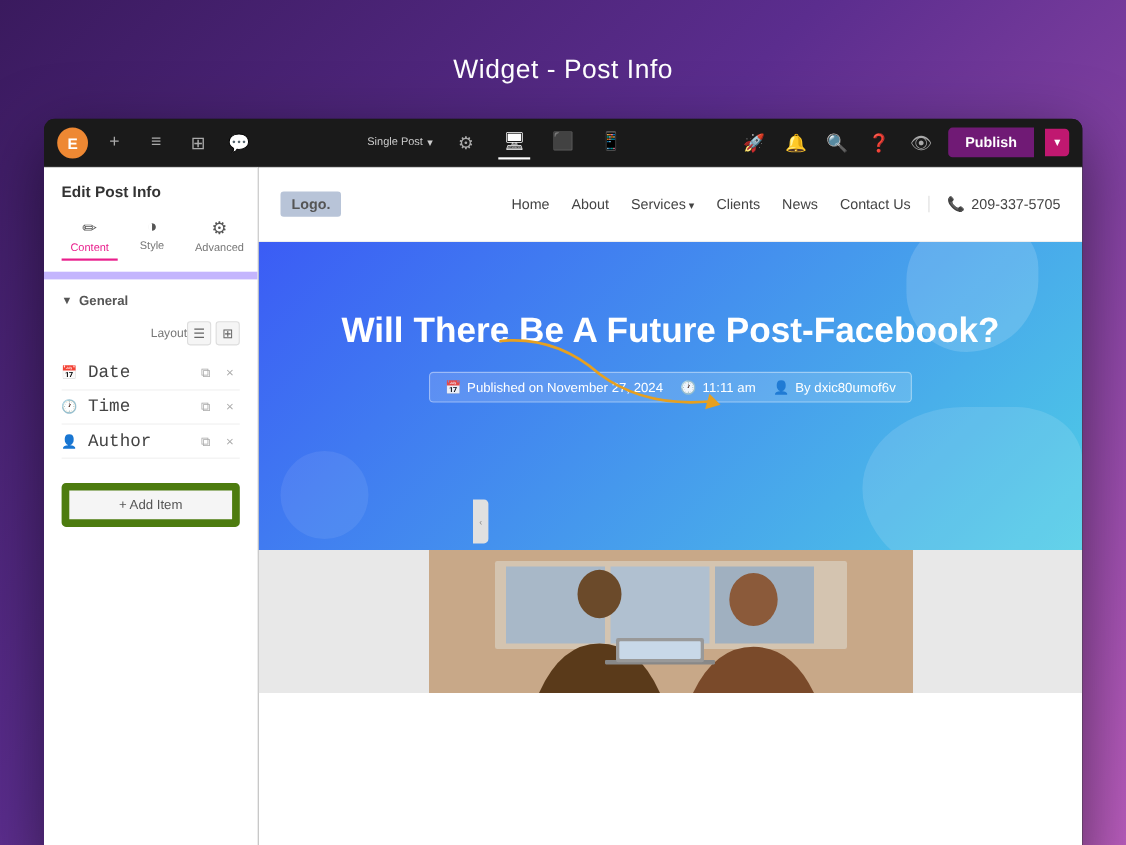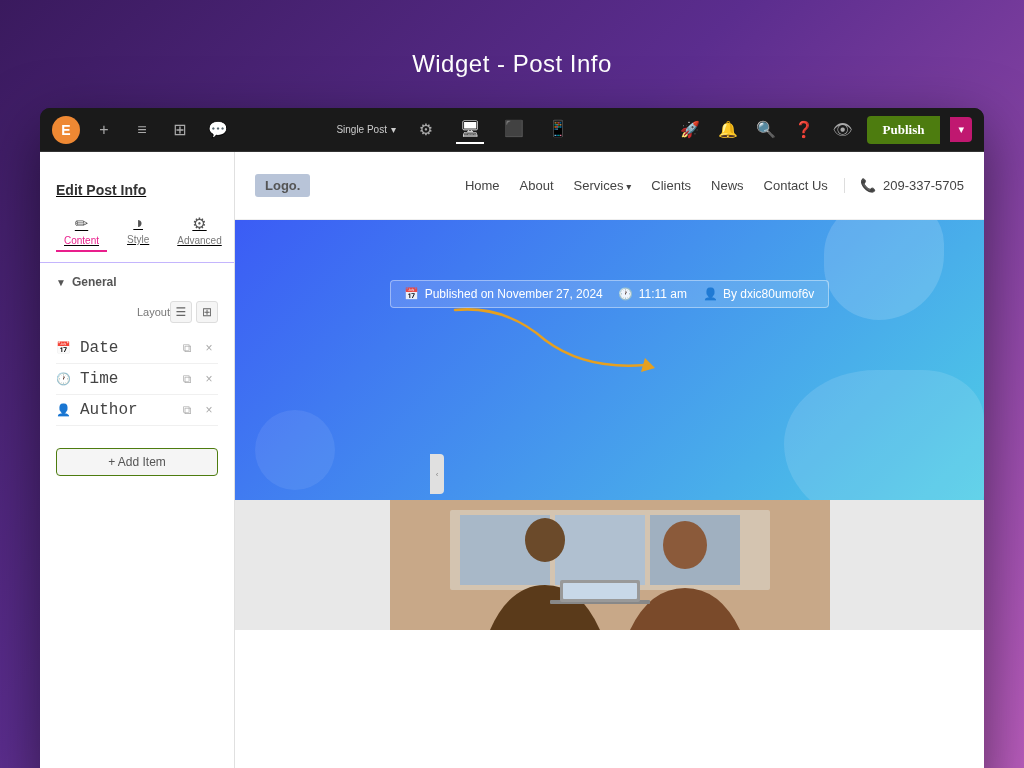--- a/index.html
+++ b/index.html
@@ -116,29 +116,28 @@
     }
     .device-btn.active { color: white; border-bottom: 2px solid white; }
 
     .toolbar-right {
       display: flex;
       align-items: center;
       gap: 10px;
     }
 
     .publish-btn {
-      background: #4d7c0f;
+      background: #701a75;
       color: white;
       border: none;
       border-radius: 4px 0 0 4px;
       padding: 6px 16px;
       font-size: 13px;
       cursor: pointer;
       font-weight: 600;
-      font-family: Liberation Serif, serif;
     }
 
     .publish-arrow {
       background: #c01870;
       color: white;
       border: none;
       border-radius: 0 4px 4px 0;
       padding: 6px 8px;
       cursor: pointer;
       font-size: 11px;
@@ -154,23 +153,22 @@
     .sidebar {
       width: 195px;
       background: #fff;
       border-right: 1px solid #e0e0e0;
       display: flex;
       flex-direction: column;
       flex-shrink: 0;
     }
 
     .sidebar-header {
-      padding: 30px 16px 10px;
-      border-bottom: 1px solid #c4b5fd;
-      text-decoration: underline;
+      padding: 14px 16px 10px;
+      border-bottom: 7px solid #c4b5fd;
     }
 
     .sidebar-title {
       font-size: 14px;
       font-weight: 600;
       color: #333;
       margin-bottom: 12px;
     }
 
     .sidebar-tabs {
@@ -292,21 +290,21 @@
       display: flex;
       align-items: center;
       justify-content: center;
     }
 
     .add-item-btn {
       display: flex;
       align-items: center;
       gap: 6px;
       background: #f5f5f5;
-      border: 1px solid #4d7c0f;
+      border: 7px solid #4d7c0f;
       border-radius: 4px;
       padding: 6px 12px;
       font-size: 12px;
       color: #555;
       cursor: pointer;
       margin: 10px 16px;
       width: calc(100% - 32px);
       justify-content: center;
     }
 
@@ -631,20 +629,21 @@
               <span>209-337-5705</span>
             </div>
           </div>
 
           <div class="hero-section">
             <div class="hero-blob-1"></div>
             <div class="hero-blob-2"></div>
             <div class="hero-blob-3"></div>
 
             <div class="hero-content">
+              <h2 class="hero-title">Will There Be A Future Post-Facebook?</h2>
 
               <div class="post-info-bar">
                 <div class="post-info-item">
                   <span class="post-info-icon">📅</span>
                   <span>Published on November 27, 2024</span>
                 </div>
                 <div class="post-info-item">
                   <span class="post-info-icon">🕐</span>
                   <span>11:11 am</span>
                 </div>

